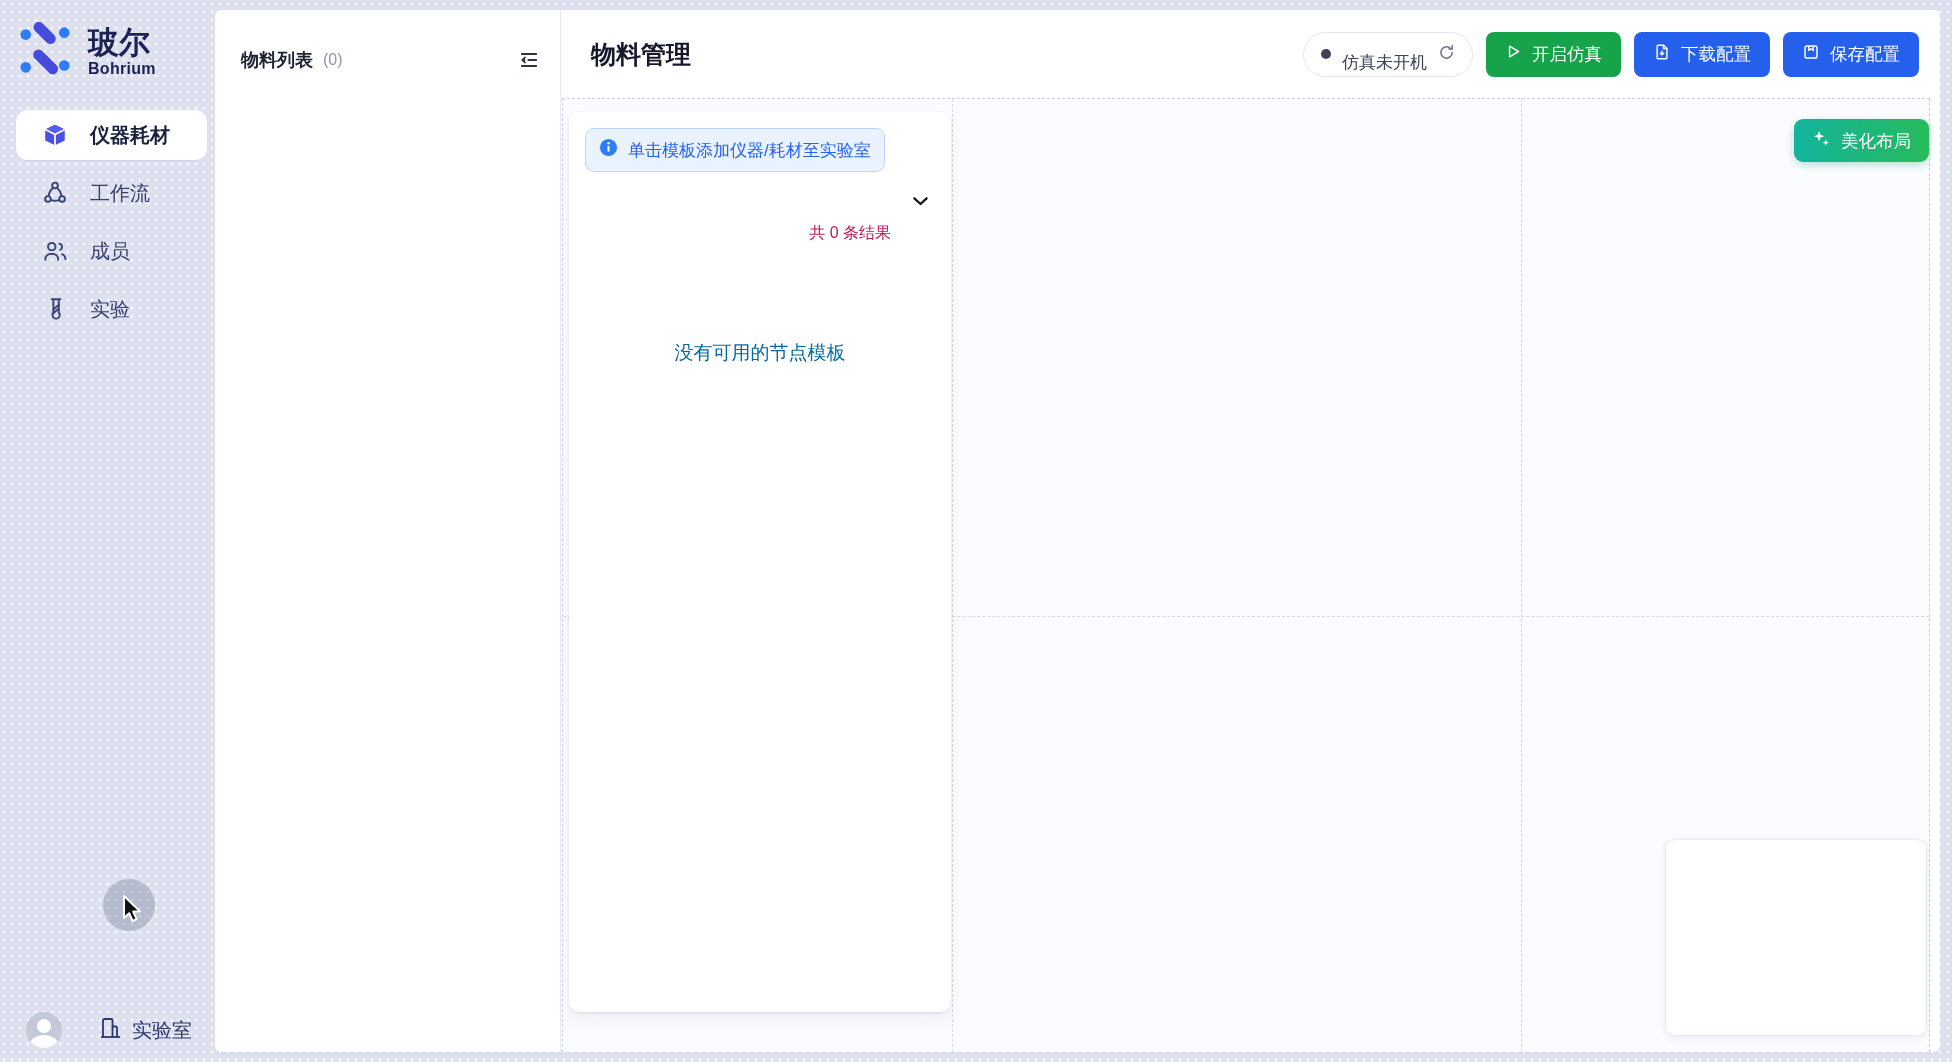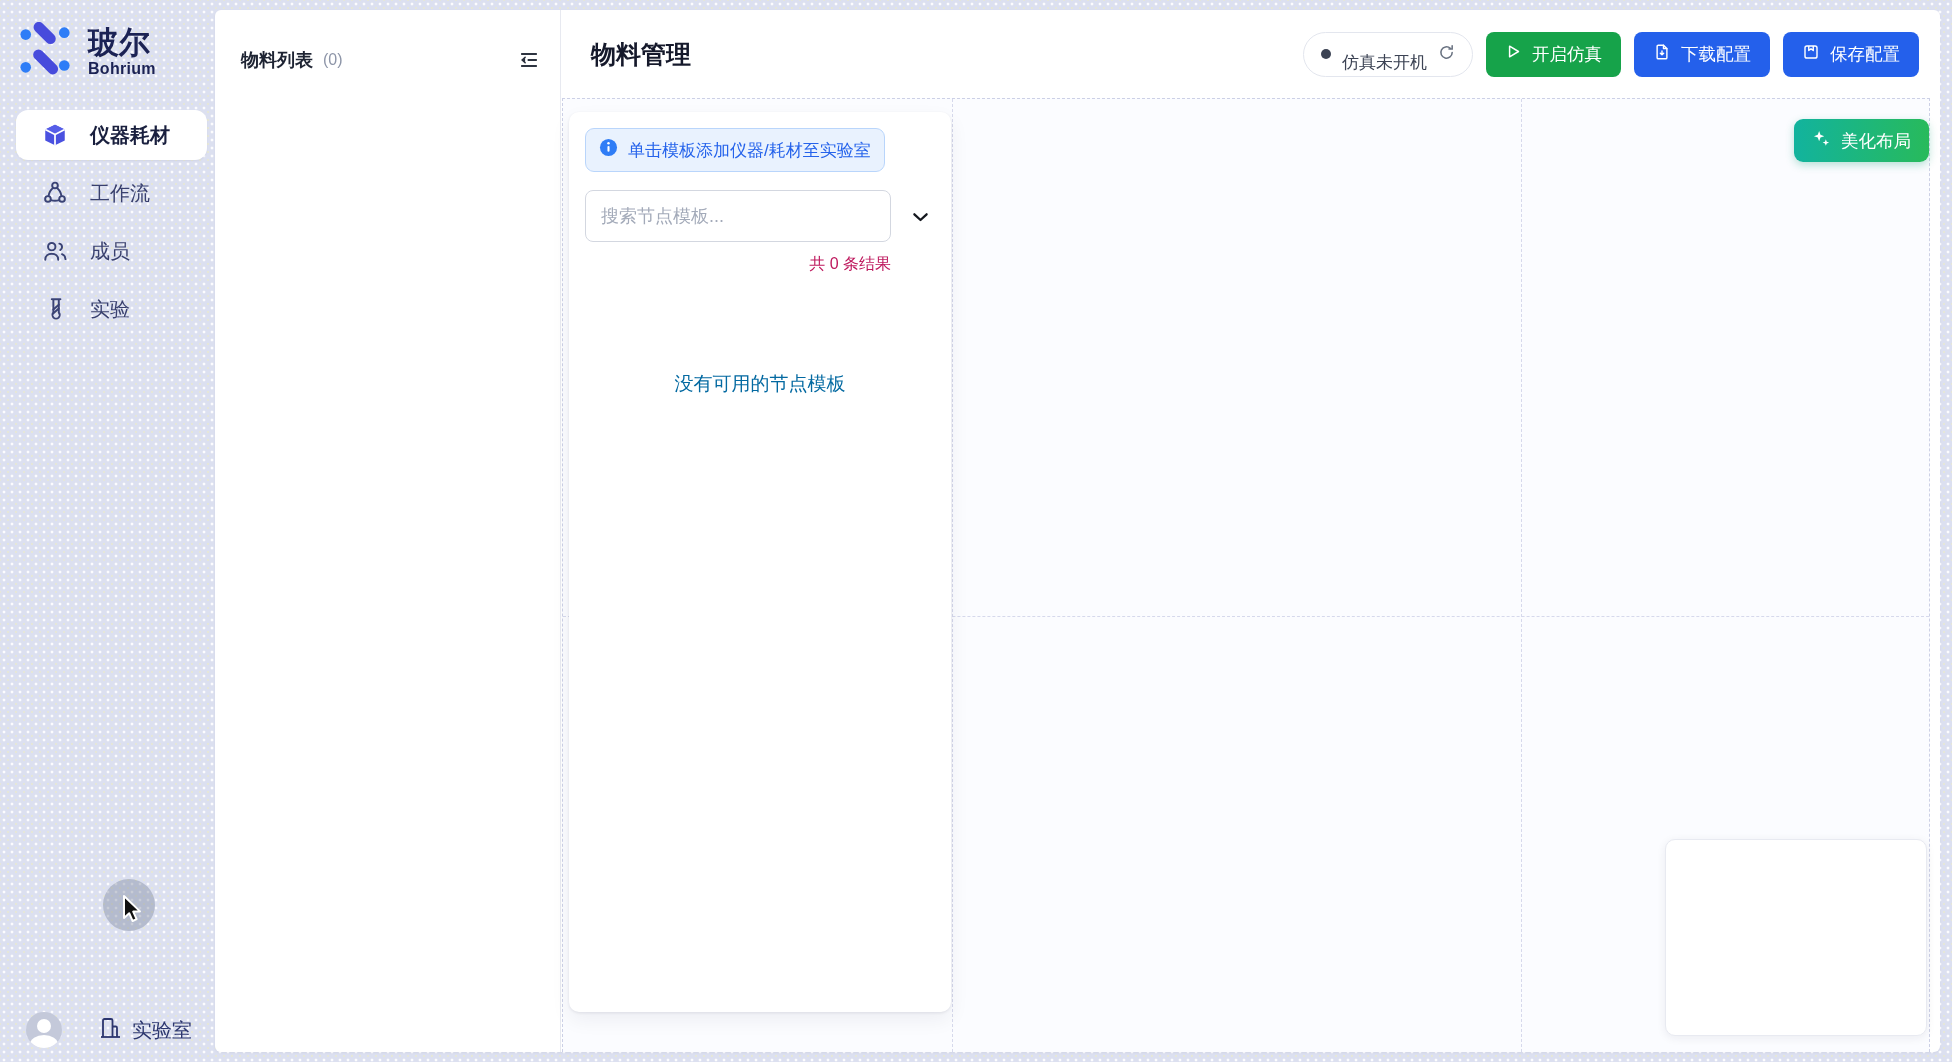--- a/index.html
+++ b/index.html
@@ -266,21 +266,20 @@
             <svg width="19" height="19" viewBox="0 0 20 20">
               <circle cx="10" cy="10" r="9" fill="#2f7df6"></circle>
               <rect x="8.9" y="8.3" width="2.2" height="6.2" rx="1.1" fill="#fff"></rect>
               <circle cx="10" cy="5.6" r="1.3" fill="#fff"></circle>
             </svg>
           </span>
           <span>单击模板添加仪器/耗材至实验室</span>
         </div>
 
         <div class="search-row">
-          <input class="search-input" type="text" placeholder="搜索节点模板..." style="">
           <span class="chevron-btn">
             <svg width="21" height="21" viewBox="0 0 24 24" fill="none" stroke="#15181f" stroke-width="2.6" stroke-linecap="round" stroke-linejoin="round">
               <path d="M5 9.5 12 16l7-6.5"></path>
             </svg>
           </span>
         </div>
 
         <div class="results-line">共 0 条结果</div>
         <div class="empty-line">没有可用的节点模板</div>
       </div>

